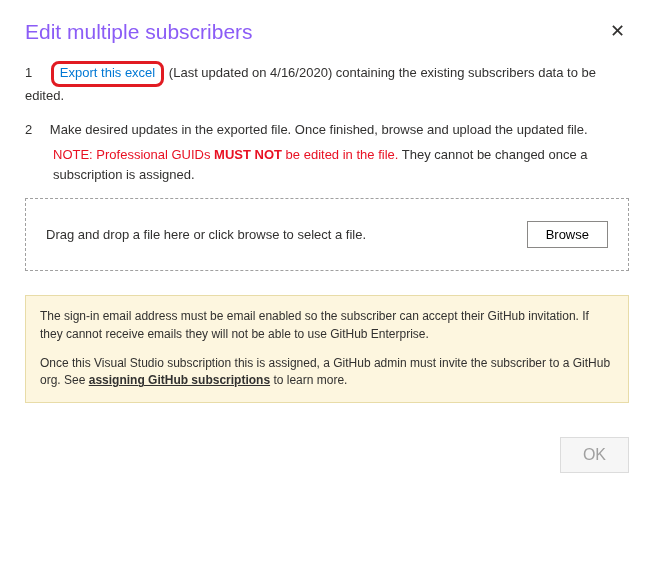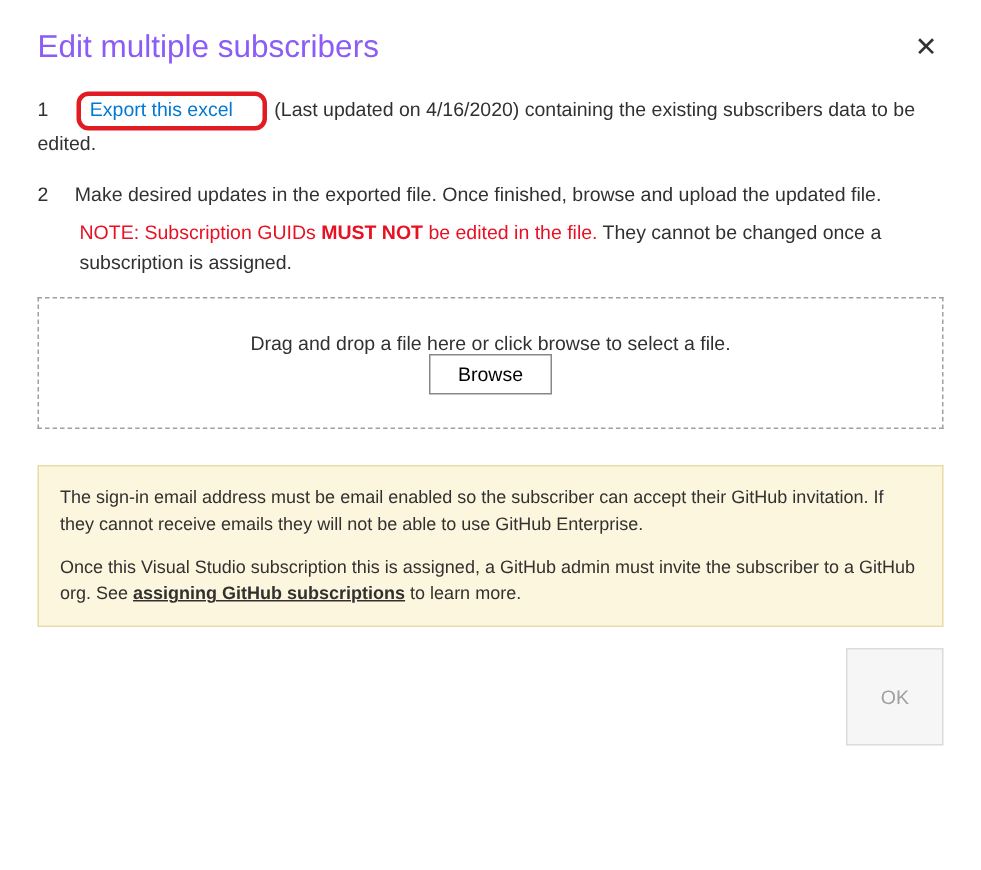--- a/index.html
+++ b/index.html
@@ -43,39 +43,38 @@
     margin-right: 14px;
   }
   .export-link {
     color: #0078d4;
     text-decoration: none;
     cursor: pointer;
   }
   .highlight-box {
     border: 3px solid #e11b22;
     border-radius: 8px;
-    padding: 2px 20px 4px 6px;
+    padding: 2px 6px 4px 6px;
     display: inline-block;
     line-height: 1.1;
     margin: -1px 1px;
   }
   .sub-indent {
     margin-left: 28px;
     margin-top: 6px;
   }
   .note-red { color: #e81123; }
   .dropzone {
     border: 1px dashed #a0a0a0;
     padding: 22px 20px;
     display: flex;
     align-items: center;
     justify-content: space-between;
     margin-top: 10px;
     margin-bottom: 24px;
-    flex-direction: column;
   }
   .dropzone-text { color: #323130; }
   .browse-btn {
     border: 1px solid #8a8886;
     background: #fff;
     padding: 5px 18px;
     font-size: 13px;
     cursor: pointer;
     font-family: inherit;
   }
@@ -96,24 +95,25 @@
   }
   .footer {
     display: flex;
     justify-content: flex-end;
     gap: 8px;
     margin-top: 14px;
   }
   .btn {
     border: 1px solid #8a8886;
     background: #fff;
-    padding: 24px 22px;
-    font-size: 13px;
+    padding: 8px 22px;
+    font-size: 16px;
     font-family: inherit;
     cursor: pointer;
+    margin-top: 20px;
   }
   .btn.ok {
     color: #a0a0a0;
     border-color: #dcdcdc;
     background: #f6f6f6;
     cursor: default;
   }
 </style>
 </head>
 <body>
@@ -128,21 +128,21 @@
   <span class="highlight-box">
     <a class="export-link">Export this excel</a>
   </span>
   <span>(Last updated on 4/16/2020) containing the existing subscribers data to be edited.</span>
 </div>
 
 <div class="step">
   <span class="step-num">2</span>
   <span>Make desired updates in the exported file. Once finished, browse and upload the updated file.</span>
   <div class="sub-indent">
-    <span class="note-red">NOTE: Subscription GUIDs </span><b class="note-red">MUST NOT</b><span class="note-red"> be edited in the file.</span><span> They cannot be changed once a subscription is assigned.</span>
+    <span class="note-red">NOTE: Professional GUIDs </span><b class="note-red">MUST NOT</b><span class="note-red"> be edited in the file.</span><span> They cannot be changed once a subscription is assigned.</span>
   </div>
 </div>
 
 <div class="dropzone">
   <span class="dropzone-text">Drag and drop a file here or click browse to select a file.</span>
   <button class="browse-btn">Browse</button>
 </div>
 
 <div class="info-box">
   <p>The sign-in email address must be email enabled so the subscriber can accept their GitHub invitation. If they cannot receive emails they will not be able to use GitHub Enterprise.</p>

